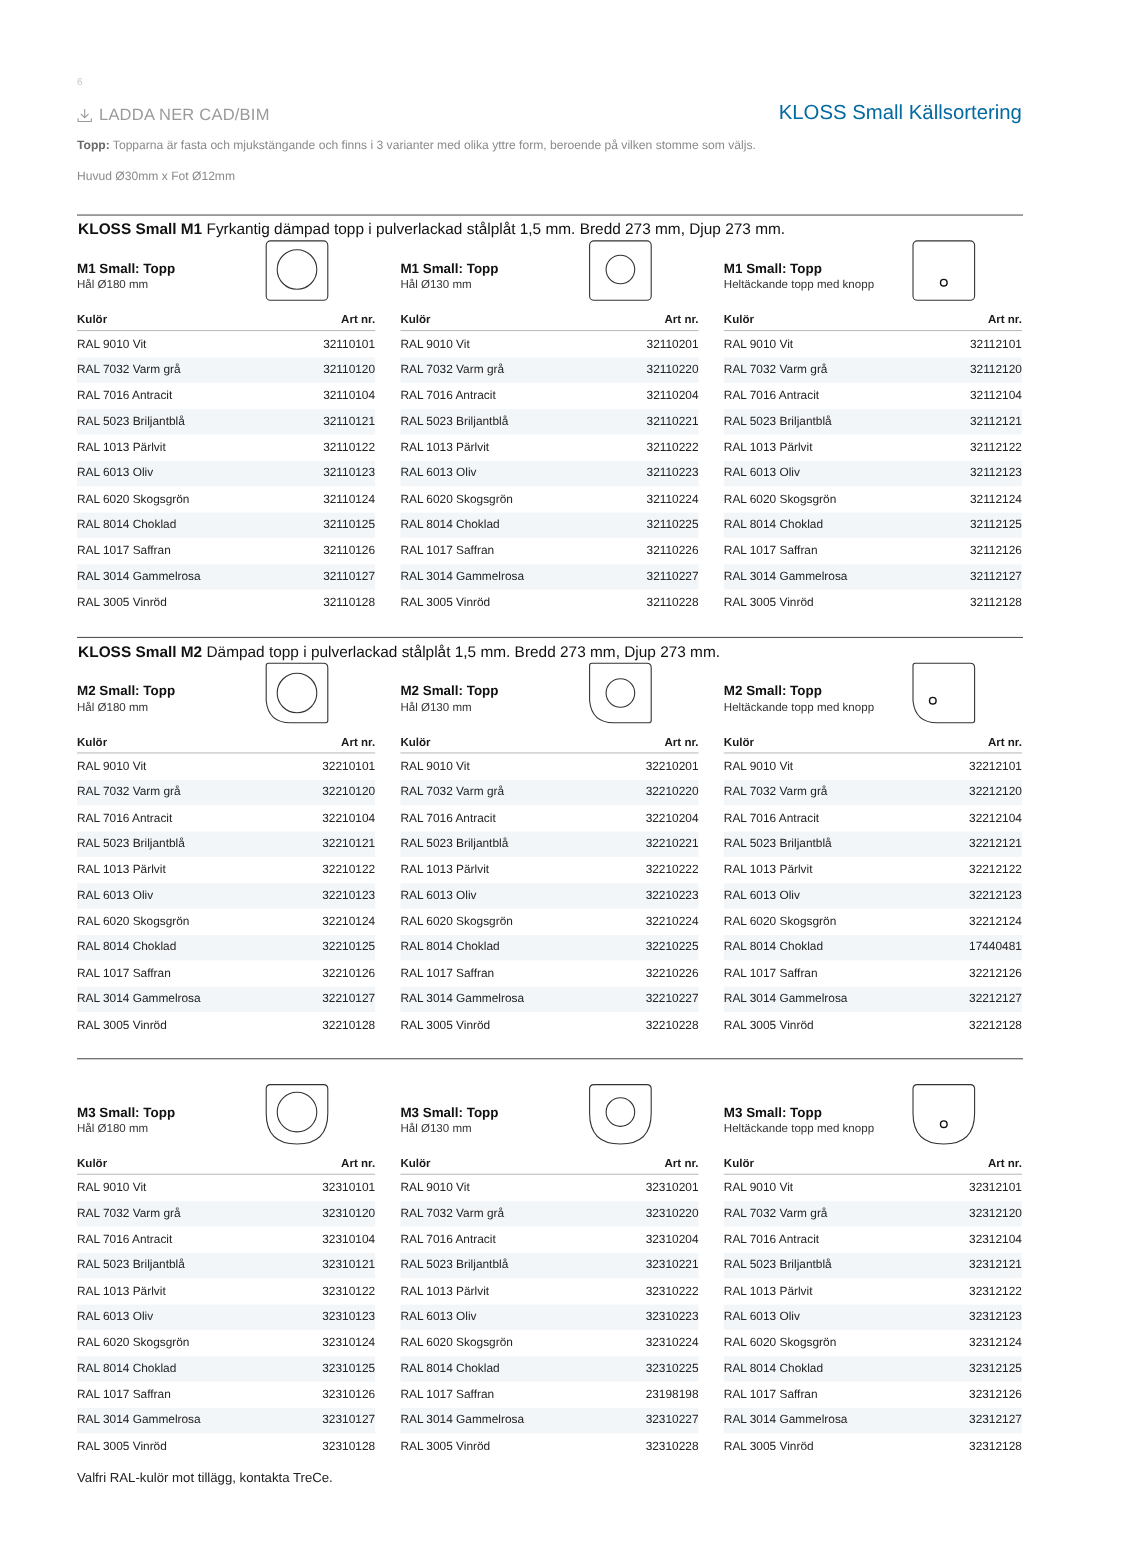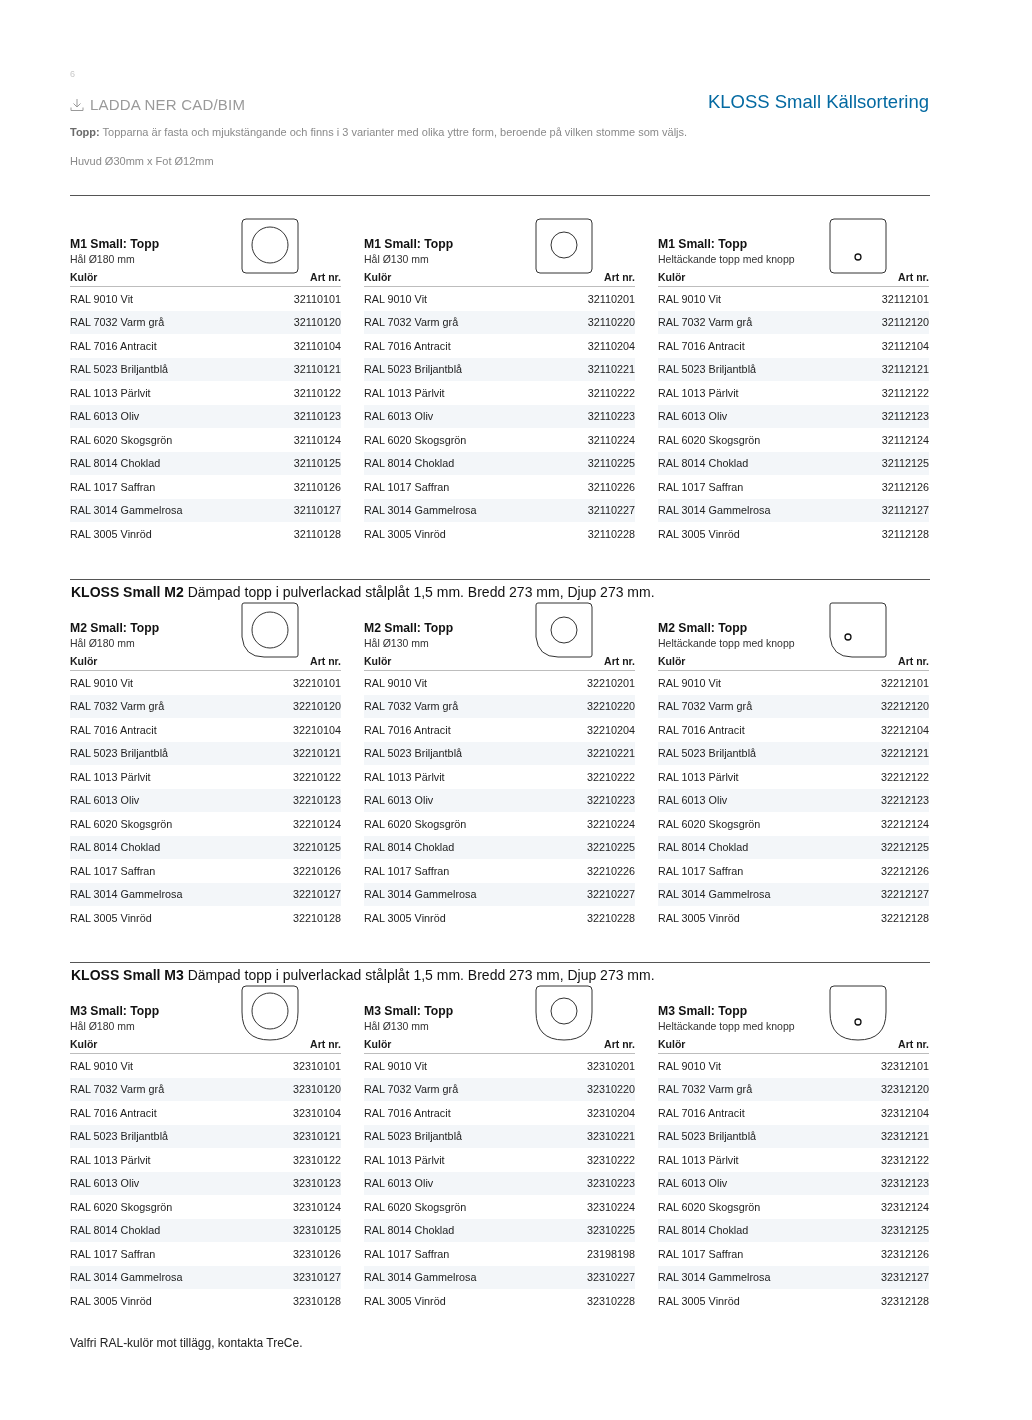--- a/index.html
+++ b/index.html
@@ -13,21 +13,21 @@
   .intro b { color: #6a6a6a; }
   .section { position: absolute; left: 70px; width: 860px; }
   .section-rule { border-top: 1px solid #555; }
   .section-head { font-size: 14px; margin-top: 4px; margin-left: 1px; color: #111; }
   .section-head b { font-weight: bold; }
   .cols { position: absolute; left: 0; display: flex; gap: 23px; width: 860px; }
   .col { width: 271px; position: relative; }
   .col-title { font-size: 12.2px; font-weight: bold; color: #111; height: 16px; }
   .col-sub { font-size: 10.5px; color: #333; height: 16px; }
   .shape { position: absolute; left: 170px; top: -20px; width: 60px; height: 58px; }
-  .thead { display: flex; justify-content: space-between; font-size: 10.5px; font-weight: bold; margin-top: 2px; padding-bottom: 3px; border-bottom: 1px solid #bdbdbd; }
+  .thead { display: flex; justify-content: space-between; font-size: 10.5px; font-weight: bold; margin-top: 16px; padding-bottom: 3px; border-bottom: 1px solid #bdbdbd; }
   .row { display: flex; justify-content: space-between; font-size: 10.8px; height: 23.5px; align-items: center; color: #222; }
   .row:nth-child(even) { background: #f3f6f9; }
   .footer-note { position: absolute; left: 70px; top: 1336px; font-size: 12px; color: #222; }
 </style>
 </head>
 <body>
 
 <div class="page-num">6</div>
 
 <div class="download">
@@ -41,20 +41,21 @@
 
 <div class="intro">
   <b>Topp:</b><span> Topparna är fasta och mjukstängande och finns i 3 varianter med olika yttre form, beroende på vilken stomme som väljs.</span><br>
   <br>
   <span>Huvud Ø30mm x Fot Ø12mm</span>
 </div>
 
 <div id="sections">
     <div class="section" style="top:195px">
     <div class="section-rule"></div>
+    <div class="section-head"><b>KLOSS Small M1</b><span> Fyrkantig dämpad topp i pulverlackad stålplåt 1,5 mm. Bredd 273 mm, Djup 273 mm.</span></div>
     <div class="cols" style="top:42px">
         <div class="col">
       <div class="col-title">M1 Small: Topp</div>
       <div class="col-sub">Hål Ø180 mm</div>
       <svg class="shape" viewBox="0 0 60 58">
             <rect x="2" y="2" width="56" height="54" rx="4" fill="none" stroke="#333" stroke-width="1"></rect>
             <circle cx="30" cy="28" r="18" fill="none" stroke="#333" stroke-width="1"></circle>
           </svg>
       <div class="thead">
             <span>Kulör</span>
@@ -380,41 +381,40 @@
             <div class="row">
               <span>RAL 6013 Oliv</span>
               <span>32212123</span>
             </div>
             <div class="row">
               <span>RAL 6020 Skogsgrön</span>
               <span>32212124</span>
             </div>
             <div class="row">
               <span>RAL 8014 Choklad</span>
-              <span>32212125</span>
+              <span>17440481</span>
             </div>
             <div class="row">
               <span>RAL 1017 Saffran</span>
               <span>32212126</span>
             </div>
             <div class="row">
               <span>RAL 3014 Gammelrosa</span>
               <span>32212127</span>
             </div>
             <div class="row">
               <span>RAL 3005 Vinröd</span>
               <span>32212128</span>
             </div>
           </div>
         </div>
       </div>
     </div>
     <div class="section" style="top:962px">
     <div class="section-rule"></div>
-    <div class="section-head"><b>KLOSS Small M3</b><span> Dämpad topp i pulverlackad stålplåt 1,5 mm. Bredd 273 mm, Djup 273 mm.</span></div>
     <div class="cols" style="top:42px">
         <div class="col">
       <div class="col-title">M3 Small: Topp</div>
       <div class="col-sub">Hål Ø180 mm</div>
       <svg class="shape" viewBox="0 0 60 58">
             <path d="M6 2 H54 Q58 2 58 6 V28 Q58 56 30 56 Q2 56 2 28 V6 Q2 2 6 2 Z" fill="none" stroke="#333" stroke-width="1"></path>
             <circle cx="30" cy="27" r="18" fill="none" stroke="#333" stroke-width="1"></circle>
           </svg>
       <div class="thead">
             <span>Kulör</span>

